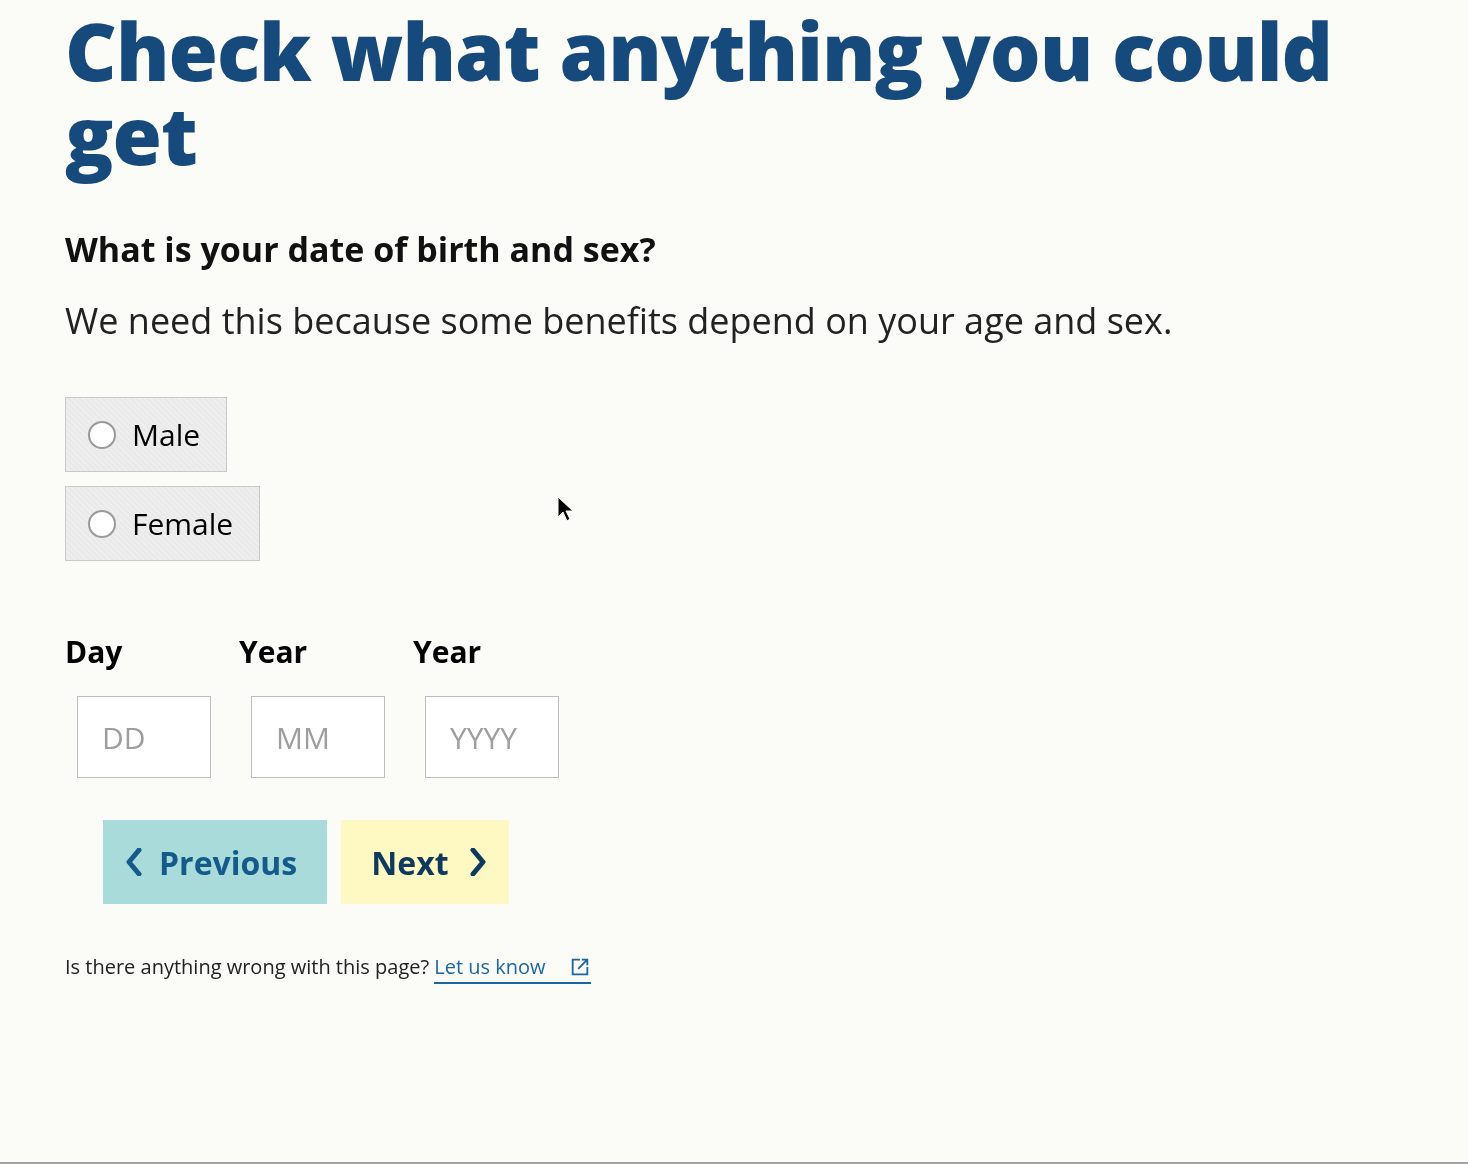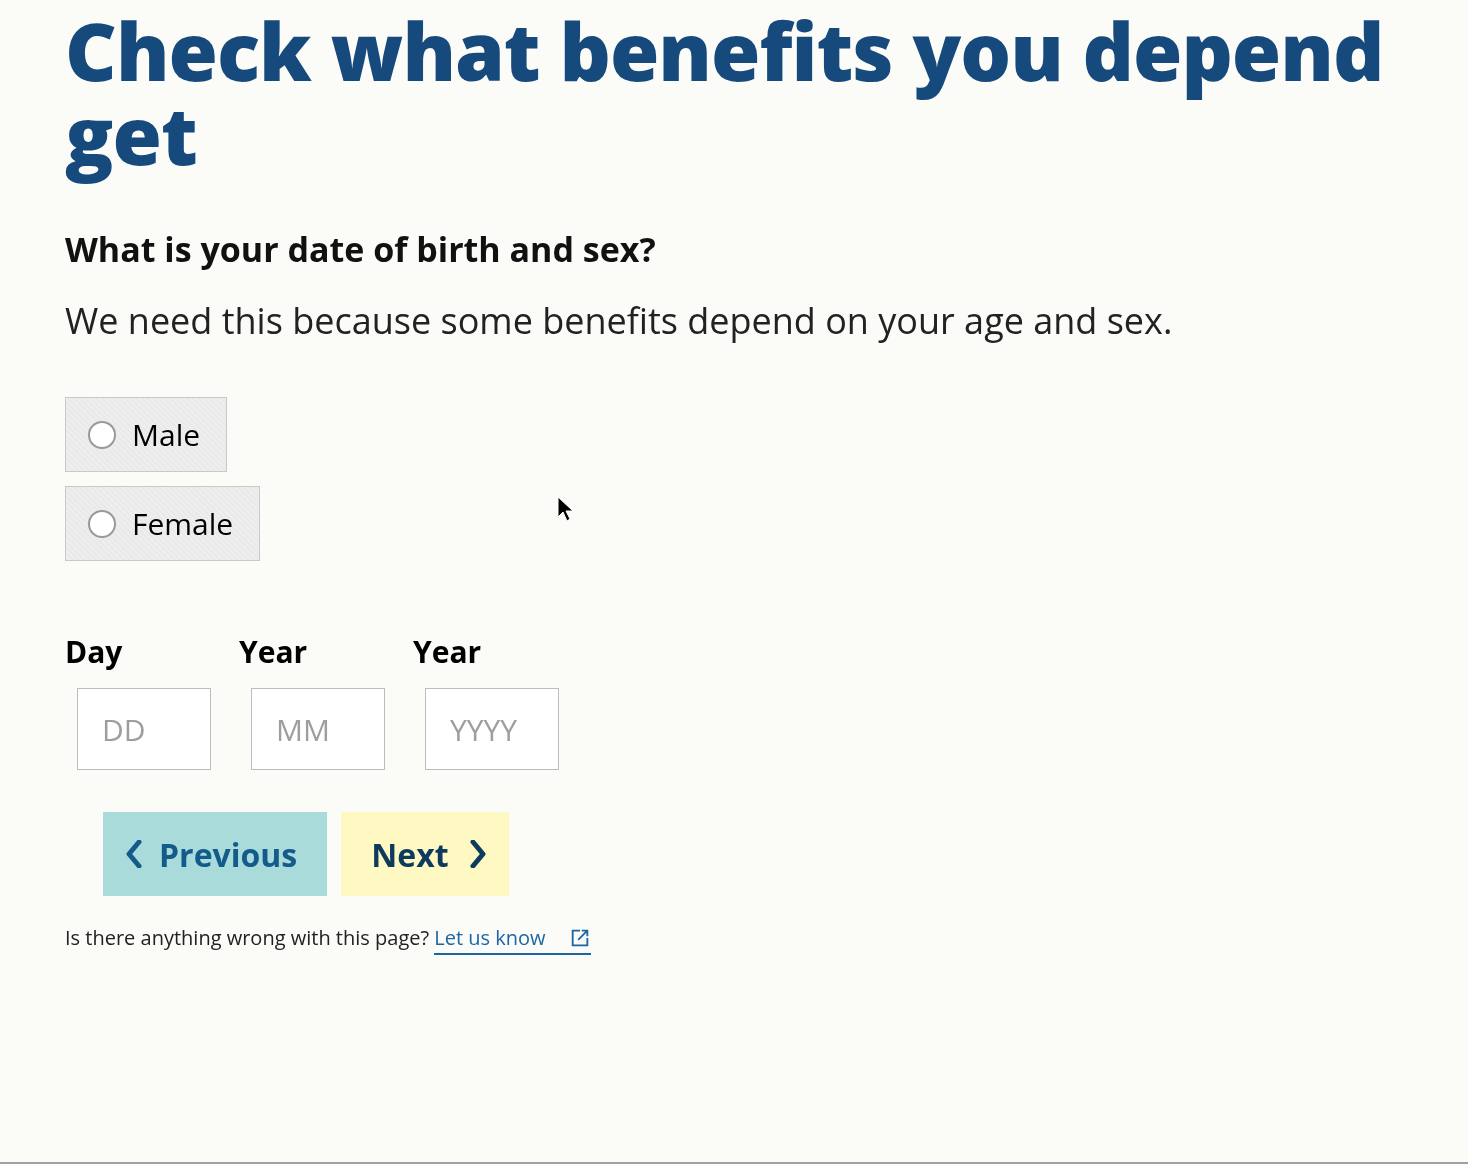--- a/index.html
+++ b/index.html
@@ -73,21 +73,21 @@
     gap: 28px;
     margin-top: 56px;
   }
   .date-field {
     display: flex;
     flex-direction: column;
   }
   .date-field label {
     font-size: 30px;
     font-weight: 700;
-    margin-bottom: 16px;
+    margin-bottom: 24px;
     color: #000;
   }
   .date-field input {
     width: 134px;
     height: 82px;
     box-sizing: border-box;
     border: 1px solid #bdbdbd;
     background: #fff;
     font-size: 30px;
     padding: 0 0 0 24px;
@@ -141,40 +141,41 @@
     color: #222;
   }
   .feedback a {
     color: #1b66a3;
     text-decoration: none;
     border-bottom: 2px solid #1b66a3;
     padding-bottom: 2px;
     display: inline-flex;
     align-items: center;
     gap: 23px;
+    margin-top: 21px;
   }
   .ext-icon {
     display: inline-flex;
   }
   .ext-icon svg { display:block; }
 
   .cursor {
     position: absolute;
     left: 556px;
     top: 495px;
     pointer-events: none;
   }
   .cursor svg { display:block; }
 </style>
 </head>
 <body>
 
 <div class="page">
 
-  <h1 class="page-title">Check what benefits you depend get</h1>
+  <h1 class="page-title">Check what anything you could get</h1>
 
   <h2 class="question">What is your date of birth and sex?</h2>
 
   <p class="hint">We need this because some benefits depend on your age and sex.</p>
 
   <div class="radio-group">
     <div>
       <label class="radio-item">
         <span class="radio-circle"></span>
         <span class="radio-label">Male</span>

